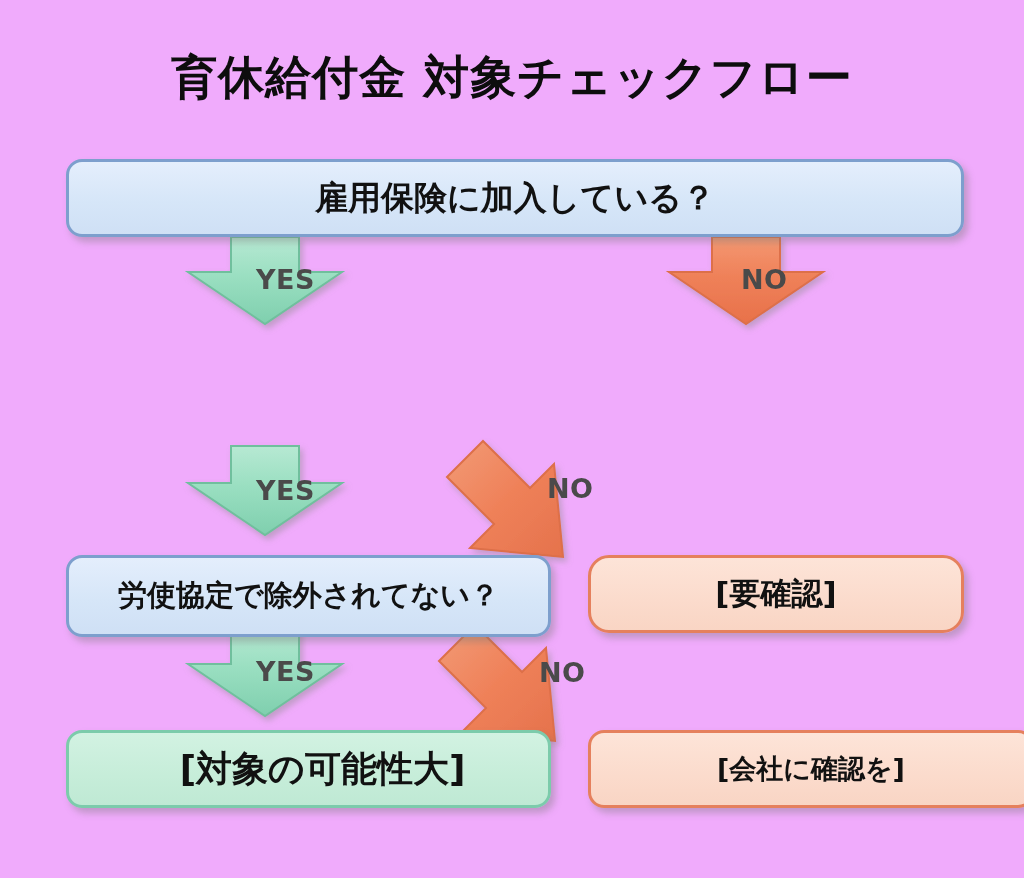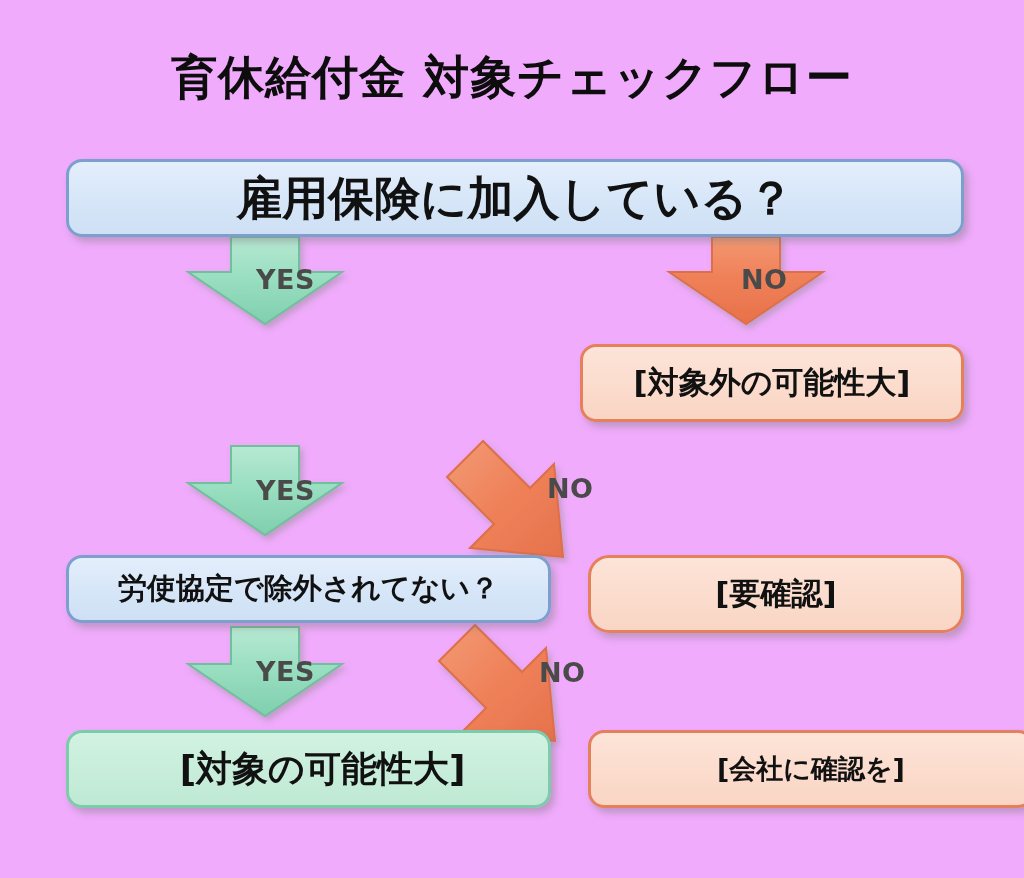--- a/index.html
+++ b/index.html
@@ -137,30 +137,27 @@
     </g>
   </svg>
 
   <div class="arrow-label" style="left:256px; top:264px;">YES</div>
   <div class="arrow-label" style="left:741px; top:264px;">NO</div>
   <div class="arrow-label" style="left:256px; top:475px;">YES</div>
   <div class="arrow-label" style="left:547px; top:473px;">NO</div>
   <div class="arrow-label" style="left:256px; top:656px;">YES</div>
   <div class="arrow-label" style="left:539px; top:657px;">NO</div>
 
-  <div class="node blue" style="left:66px; top:159px; width:898px; height:78px; font-size:46px;">
+  <div class="node blue" style="left:66px; top:159px; width:898px; height:78px; font-size:33px;">
     <span class="txt">雇用保険に加入している？</span>
   </div>
 
 
-  <div class="node orange" style="left:580px; top:344px; width:384px; height:78px; font-size:31px;">
-    <span class="txt">[対象外の可能性大]</span>
-  </div>
 
-  <div class="node blue" style="left:66px; top:555px; width:485px; height:68px; font-size:29px;">
+  <div class="node blue" style="left:66px; top:555px; width:485px; height:82px; font-size:29px;">
     <span class="txt">労使協定で除外されてない？</span>
   </div>
 
   <div class="node orange" style="left:588px; top:555px; width:376px; height:78px; font-size:31px;border-radius:21px;">
     <span class="txt">[要確認]</span>
   </div>
 
   <div class="node green" style="left:66px; top:730px; width:485px; height:78px; font-size:36px;padding-left:28px;">
     <span class="txt">[対象の可能性大]</span>
   </div>

